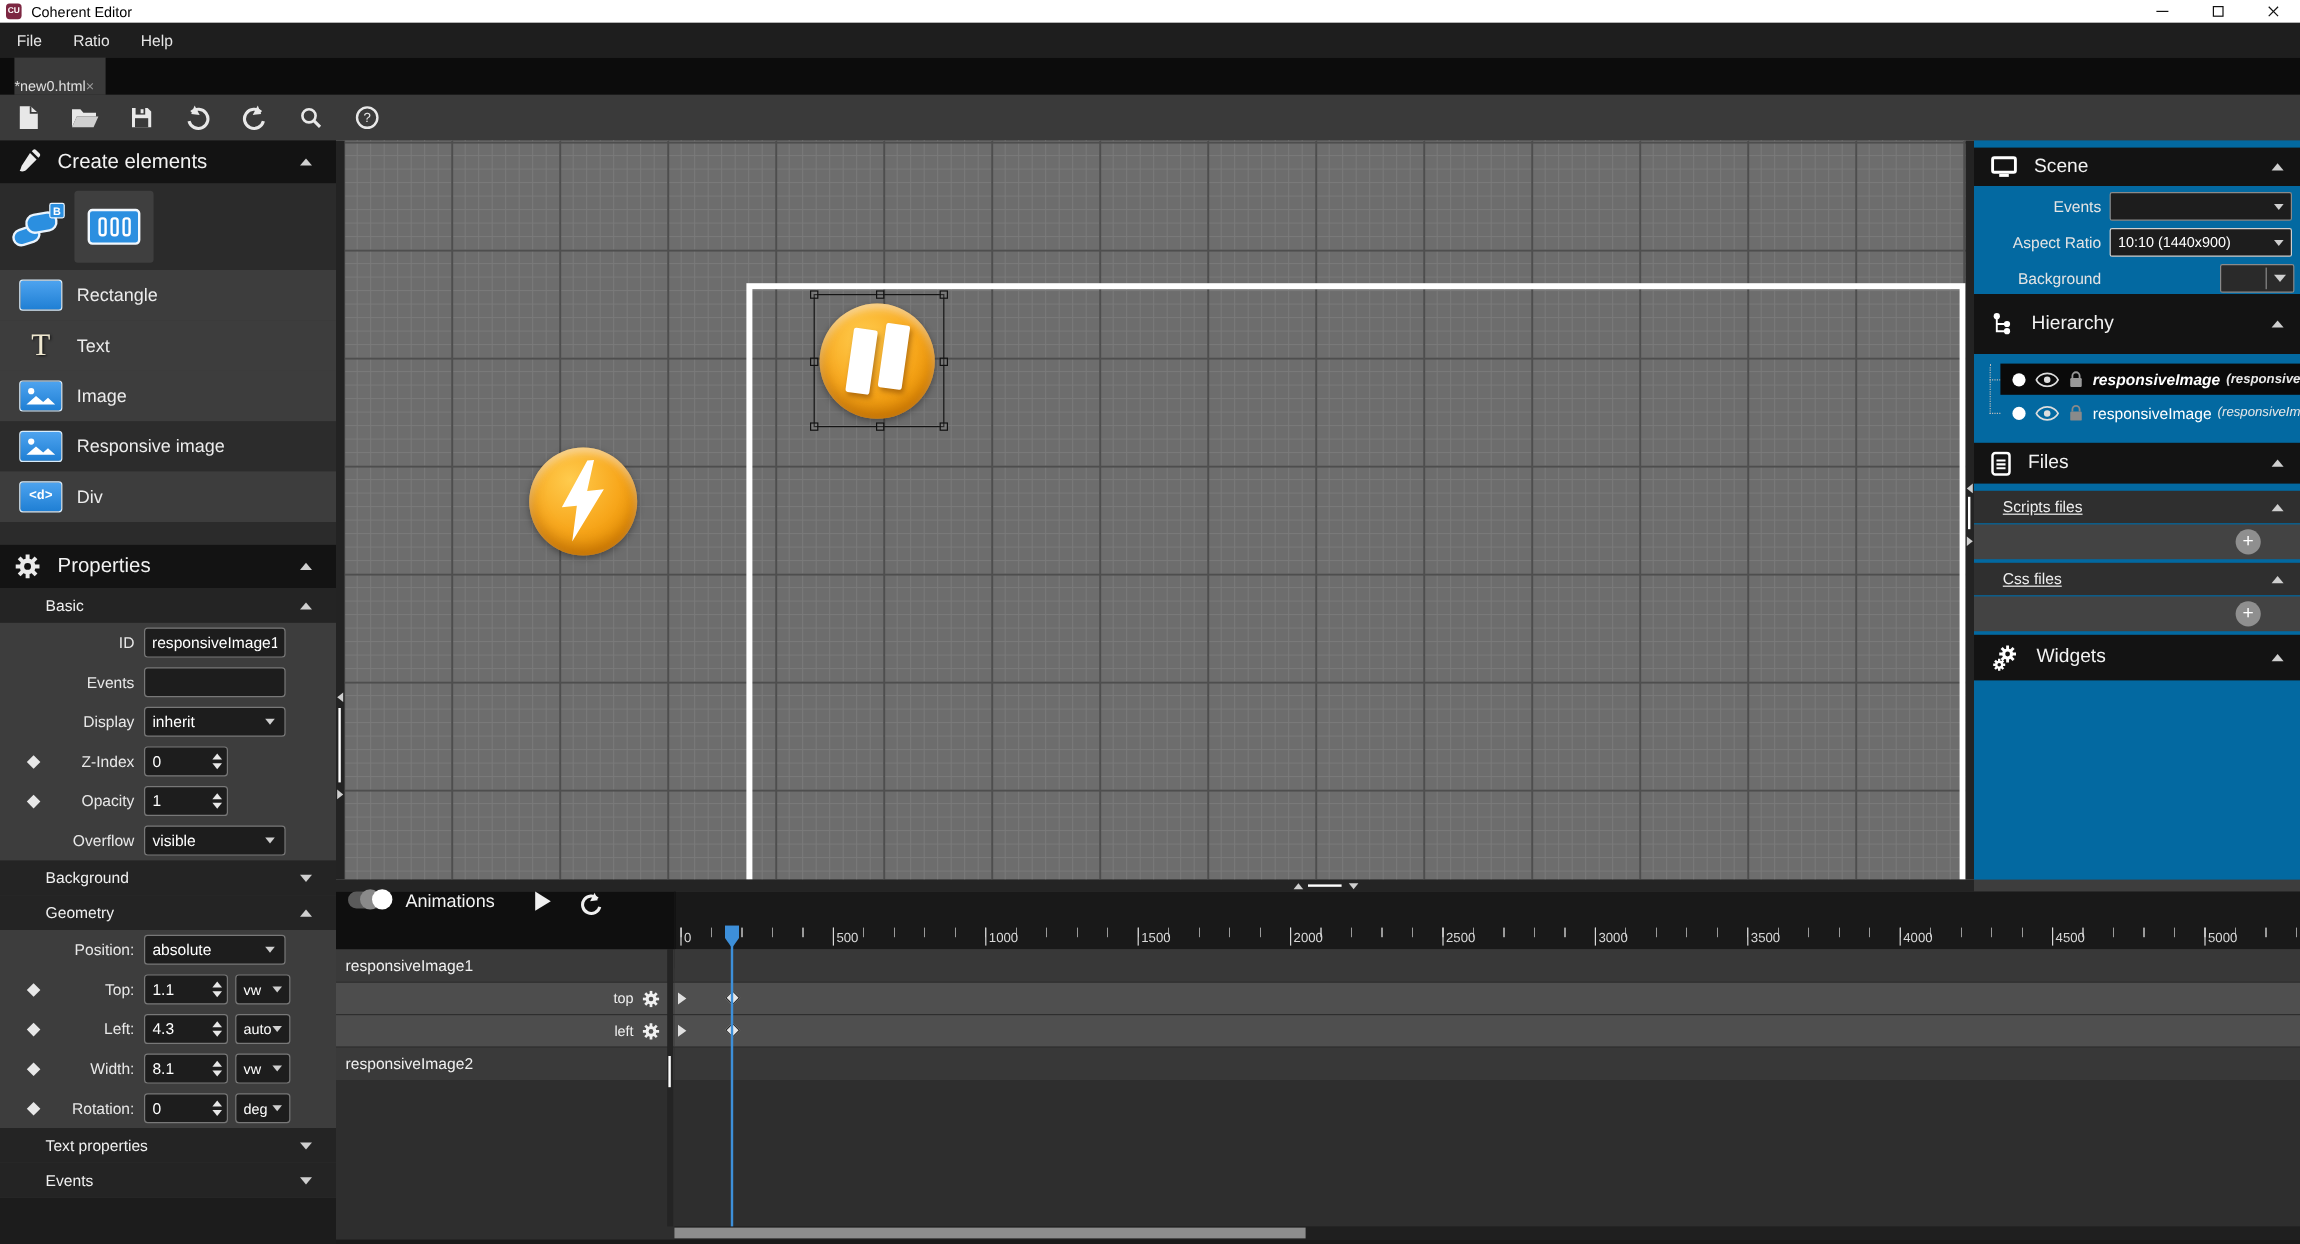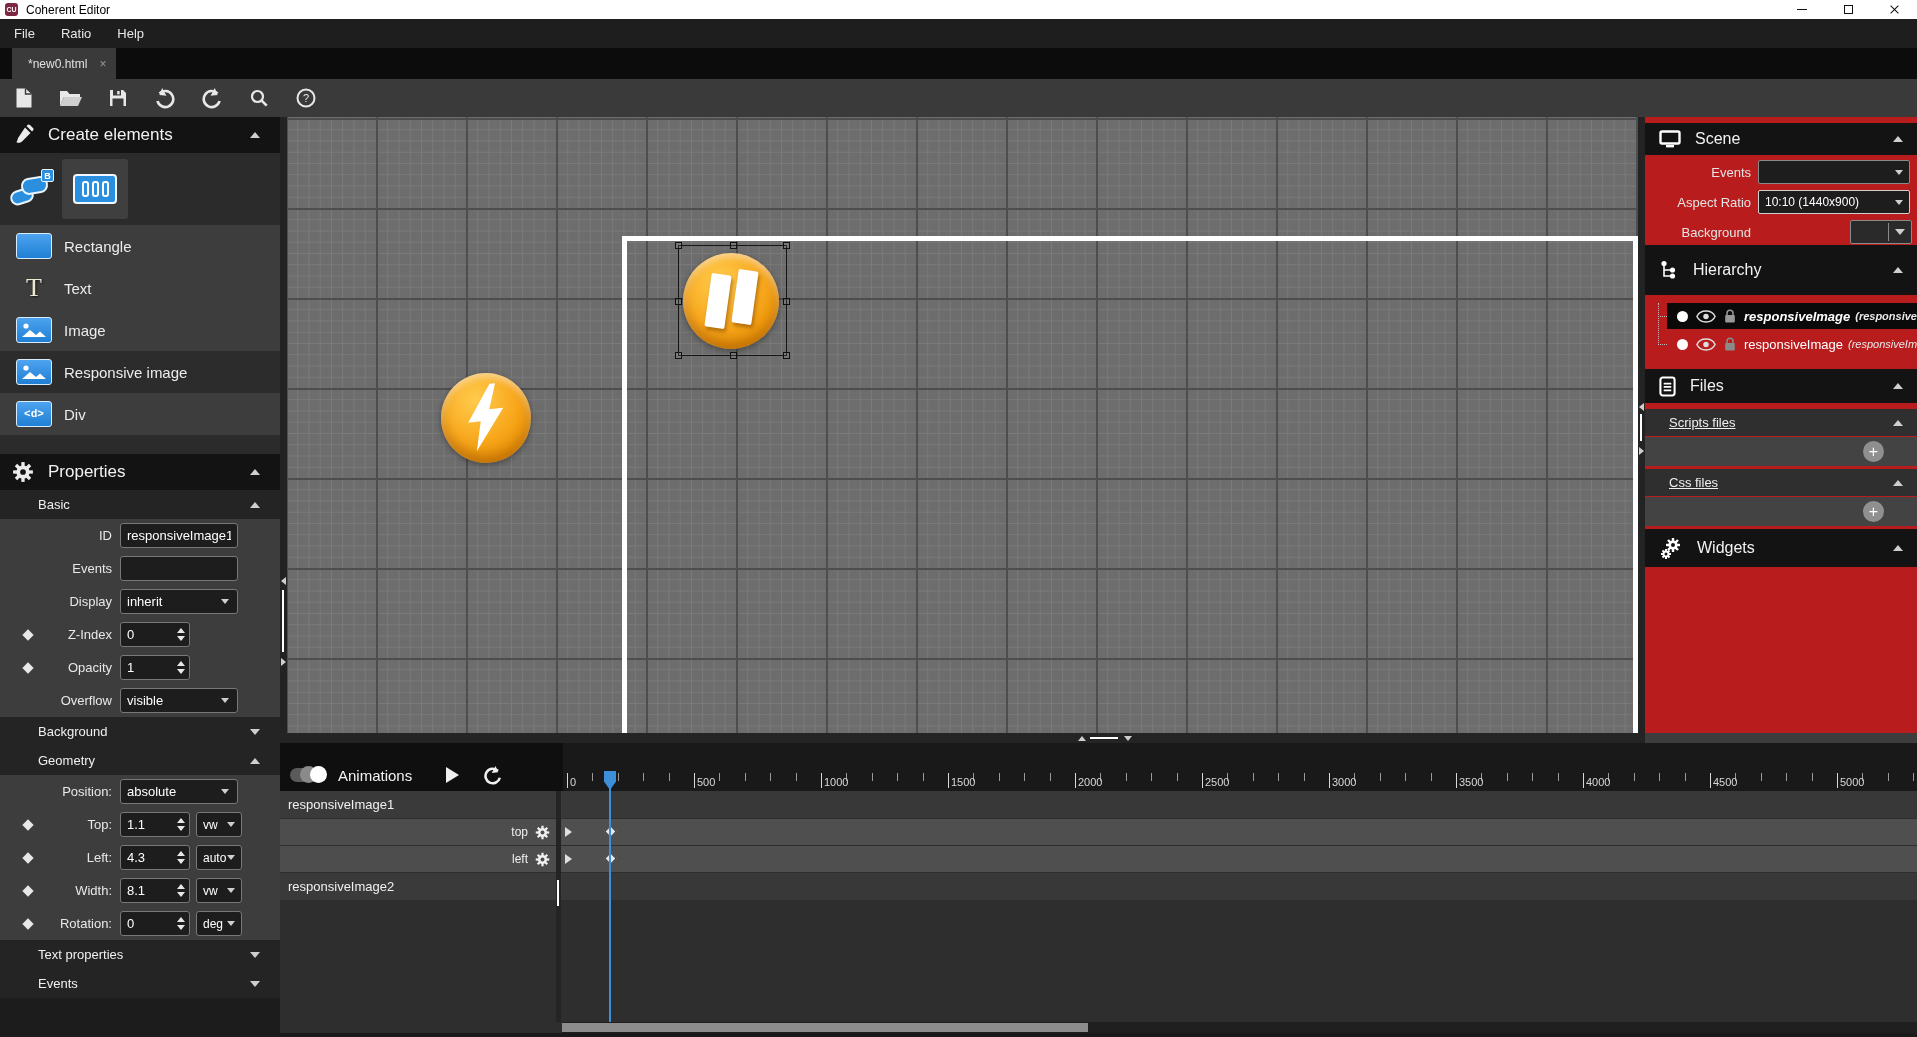--- a/index.html
+++ b/index.html
@@ -18,22 +18,22 @@
   .wb-min { width:10px; height:0; border-top:1px solid #111; display:block; }
   .wb-max { width:9px; height:9px; border:1px solid #111; display:block; }
   .wb-close { position:relative; width:11px; height:11px; display:block; }
   .wb-close::before,.wb-close::after { content:""; position:absolute; left:5px; top:0; width:1px; height:11px; background:#111; }
   .wb-close::before { transform:rotate(45deg);} .wb-close::after { transform:rotate(-45deg);}
 
   
   .menubar { position:absolute; top:19px; left:0; width:1917px; height:29px; background:#1e1e1e;
              display:flex; align-items:center; gap:26px; padding-left:14px; font-size:13px; color:#e6e6e6; }
   .tabbar { position:absolute; top:48px; left:0; width:1917px; height:31px; background:#0c0c0c; display:flex; }
-  .tab { margin-left:12px; height:31px; background:#3a3a3a; display:flex; align-items:center;
-         padding:0 10px 0 16px; font-size:12px; color:#e0e0e0; gap:12px; }
+  .tab { margin-left:12px; height:31px; background:#3a3a3a; display:flex; align-items:flex-end;
+         padding:0 10px 0 0; font-size:12px; color:#e0e0e0; }
   .tab-close { color:#9a9a9a; font-size:12px; }
   .toolbar { position:absolute; top:79px; left:0; width:1917px; height:38px; background:#3a3a3a;
              display:flex; align-items:center; gap:19px; padding-left:10px; }
   .tbtn { width:28px; height:28px; display:flex; align-items:center; justify-content:center; }
 
   
   .left-panel { position:absolute; top:117px; left:0; width:280px; height:920px; background:#3d3d3d;
                 display:flex; flex-direction:column; }
   .sec-header { height:36px; background:#131313; display:flex; align-items:center; flex:none; }
   .sec-header .hicon { width:24px; margin-left:12px; display:flex; }
@@ -109,21 +109,21 @@
   .vstrip { position:absolute; top:0; width:7px; height:616px; background:#232323; }
   .tri-l { width:0;height:0;border-top:4px solid transparent;border-bottom:4px solid transparent;border-right:5px solid #cfcfcf; position:absolute; }
   .tri-r { width:0;height:0;border-top:4px solid transparent;border-bottom:4px solid transparent;border-left:5px solid #cfcfcf; position:absolute; }
   .vthumb { position:absolute; width:2px; background:#fff; }
   .canvas-hscroll { position:absolute; top:733px; left:280px; width:1365px; height:10px; background:#242424; }
   .hs-tri-u { position:absolute; width:0;height:0;border-left:4px solid transparent;border-right:4px solid transparent;border-bottom:5px solid #cfcfcf; }
   .hs-tri-d { position:absolute; width:0;height:0;border-left:4px solid transparent;border-right:4px solid transparent;border-top:5px solid #cfcfcf; }
   .hthumb { position:absolute; height:2px; background:#fff; }
 
   
-  .right-panel { position:absolute; top:117px; left:1645px; width:272px; height:616px; background:#b91c1c; }
+  .right-panel { position:absolute; top:117px; left:1645px; width:272px; height:616px; background:#0369a1; }
   .rp-header { position:absolute; left:0; width:272px; background:#131313; display:flex; align-items:center; }
   .rp-header .hicon { margin-left:14px; display:flex; }
   .rp-header .htitle { font-size:16px; color:#f2f2f2; margin-left:14px; }
   .rp-header .car { margin-right:14px; }
   .rp-row { position:absolute; left:0; width:272px; display:flex; align-items:center; }
   .rp-label { width:106px; text-align:right; font-size:13px; color:#e4e4e4; }
   .rp-dd { position:absolute; left:113px; width:152px; height:24px; background:#1d1d1d; border:1px solid #8a8a8a;
            border-radius:2px; display:flex; align-items:center; padding:0 6px; font-size:12px; color:#fff; }
   .rp-dd .car { margin-right:0; }
   .rp-dd .car-dn { border-left-width:4px; border-right-width:4px; border-top-width:5px; }
@@ -143,21 +143,21 @@
   .grp-row { position:absolute; left:0; width:272px; background:#2f2f2f; display:flex; align-items:center;
              font-size:13px; color:#efefef; padding-left:24px;text-decoration:underline; }
   .grp-row .car { margin-right:14px; }
   .plus-row { position:absolute; left:0; width:272px; background:#434343; }
   .plus-btn { position:absolute; left:218px; top:4px; width:21px; height:21px; border-radius:50%; background:#8f8f8f;
               color:#fff; font-size:16px; display:flex; align-items:center; justify-content:center; line-height:0; }
 
   
   .timeline { position:absolute; top:743px; left:280px; width:1637px; height:294px; background:#2e2e2e; }
   .tl-header { position:absolute; left:0; top:0; width:282px; height:64px; background:#0f0f0f;
-               display:flex; align-items:center; }
+               display:flex; }
   .toggle { position:relative; width:36px; height:14px; border-radius:8px; background:#5a5a5a; margin-left:10px; flex:none; }
   .toggle .knob-g { position:absolute; left:10px; top:-2px; width:17px; height:17px; border-radius:50%; background:#8a8a8a; }
   .toggle .knob { position:absolute; right:-1px; top:-2px; width:17px; height:17px; border-radius:50%; background:#fff; }
   .tl-title { font-size:15px; color:#f2f2f2; margin-left:12px; }
   .play-tri { width:0; height:0; border-top:8px solid transparent; border-bottom:8px solid transparent;
               border-left:13px solid #f0f0f0; margin-left:34px; }
   .tl-refresh { margin-left:24px; display:flex; }
   .tl-row { position:absolute; left:0; width:282px; display:flex; align-items:center; font-size:13px; color:#f0f0f0; }
   .tl-name1 { top:48px; height:27px; background:#3a3a3a; padding-left:8px; }
   .tl-trk-top { top:76px; height:26px; background:#4d4d4d; justify-content:flex-end; padding-right:12px; font-size:12px; }

